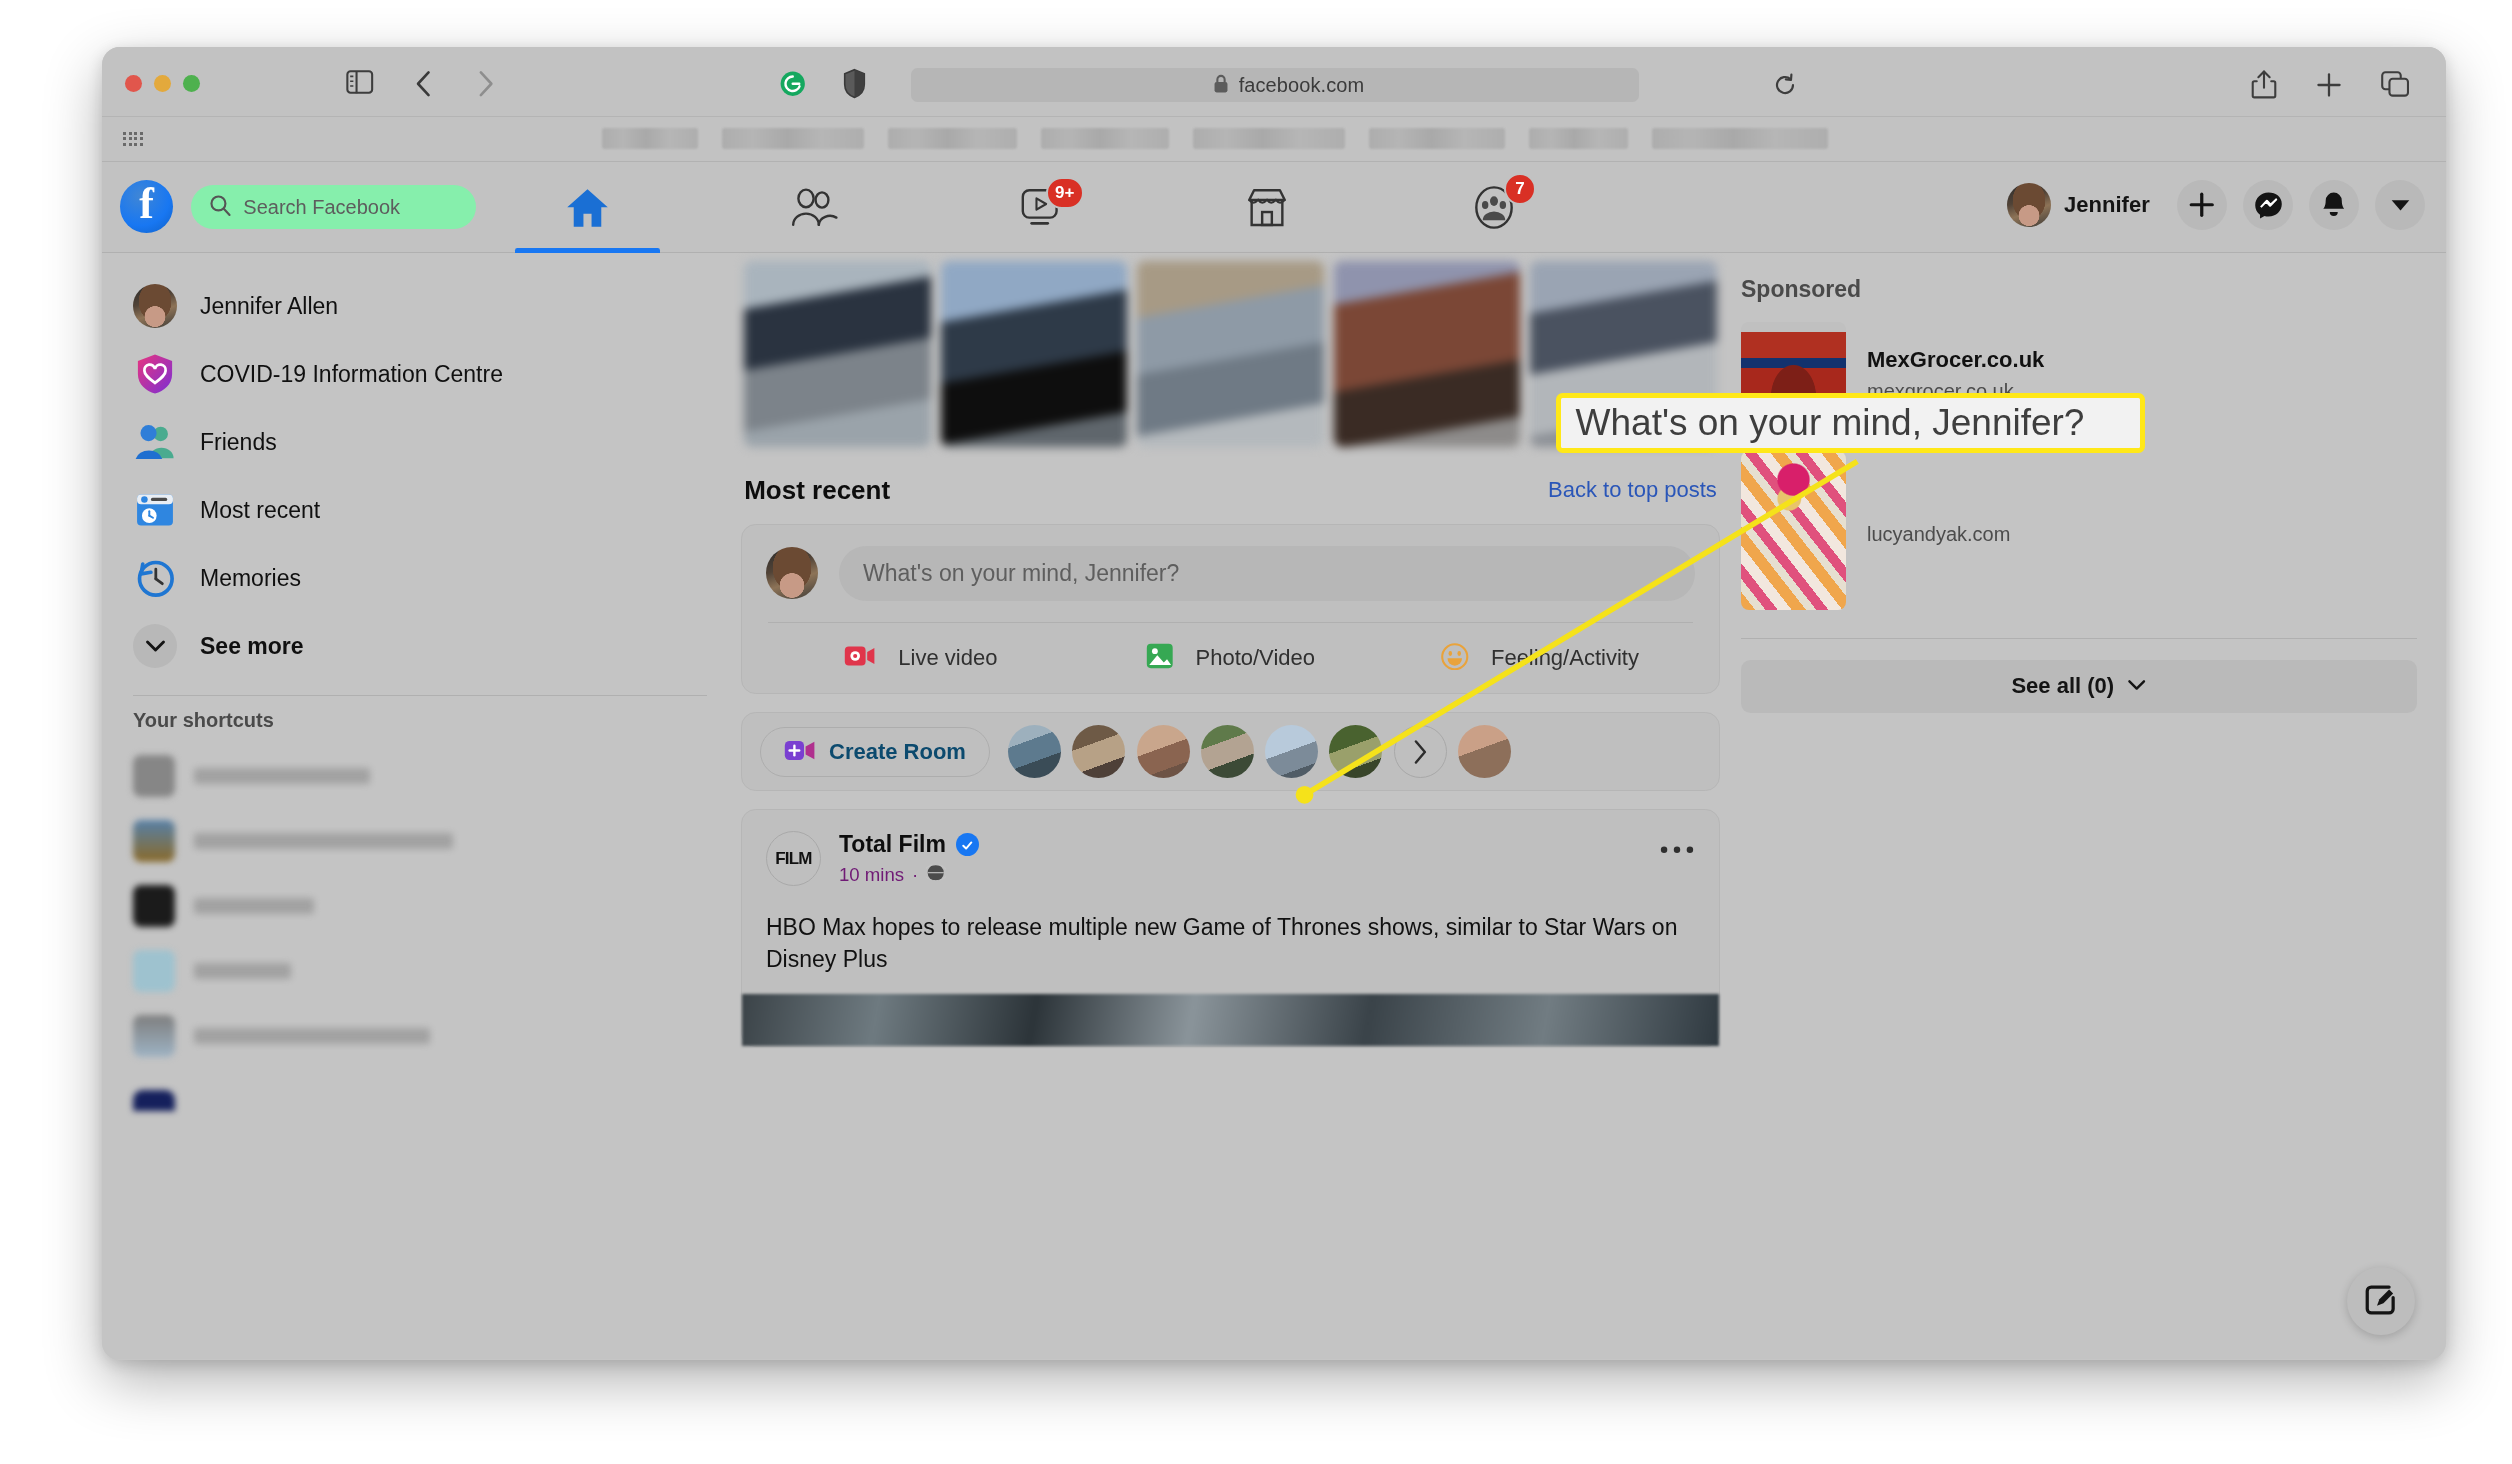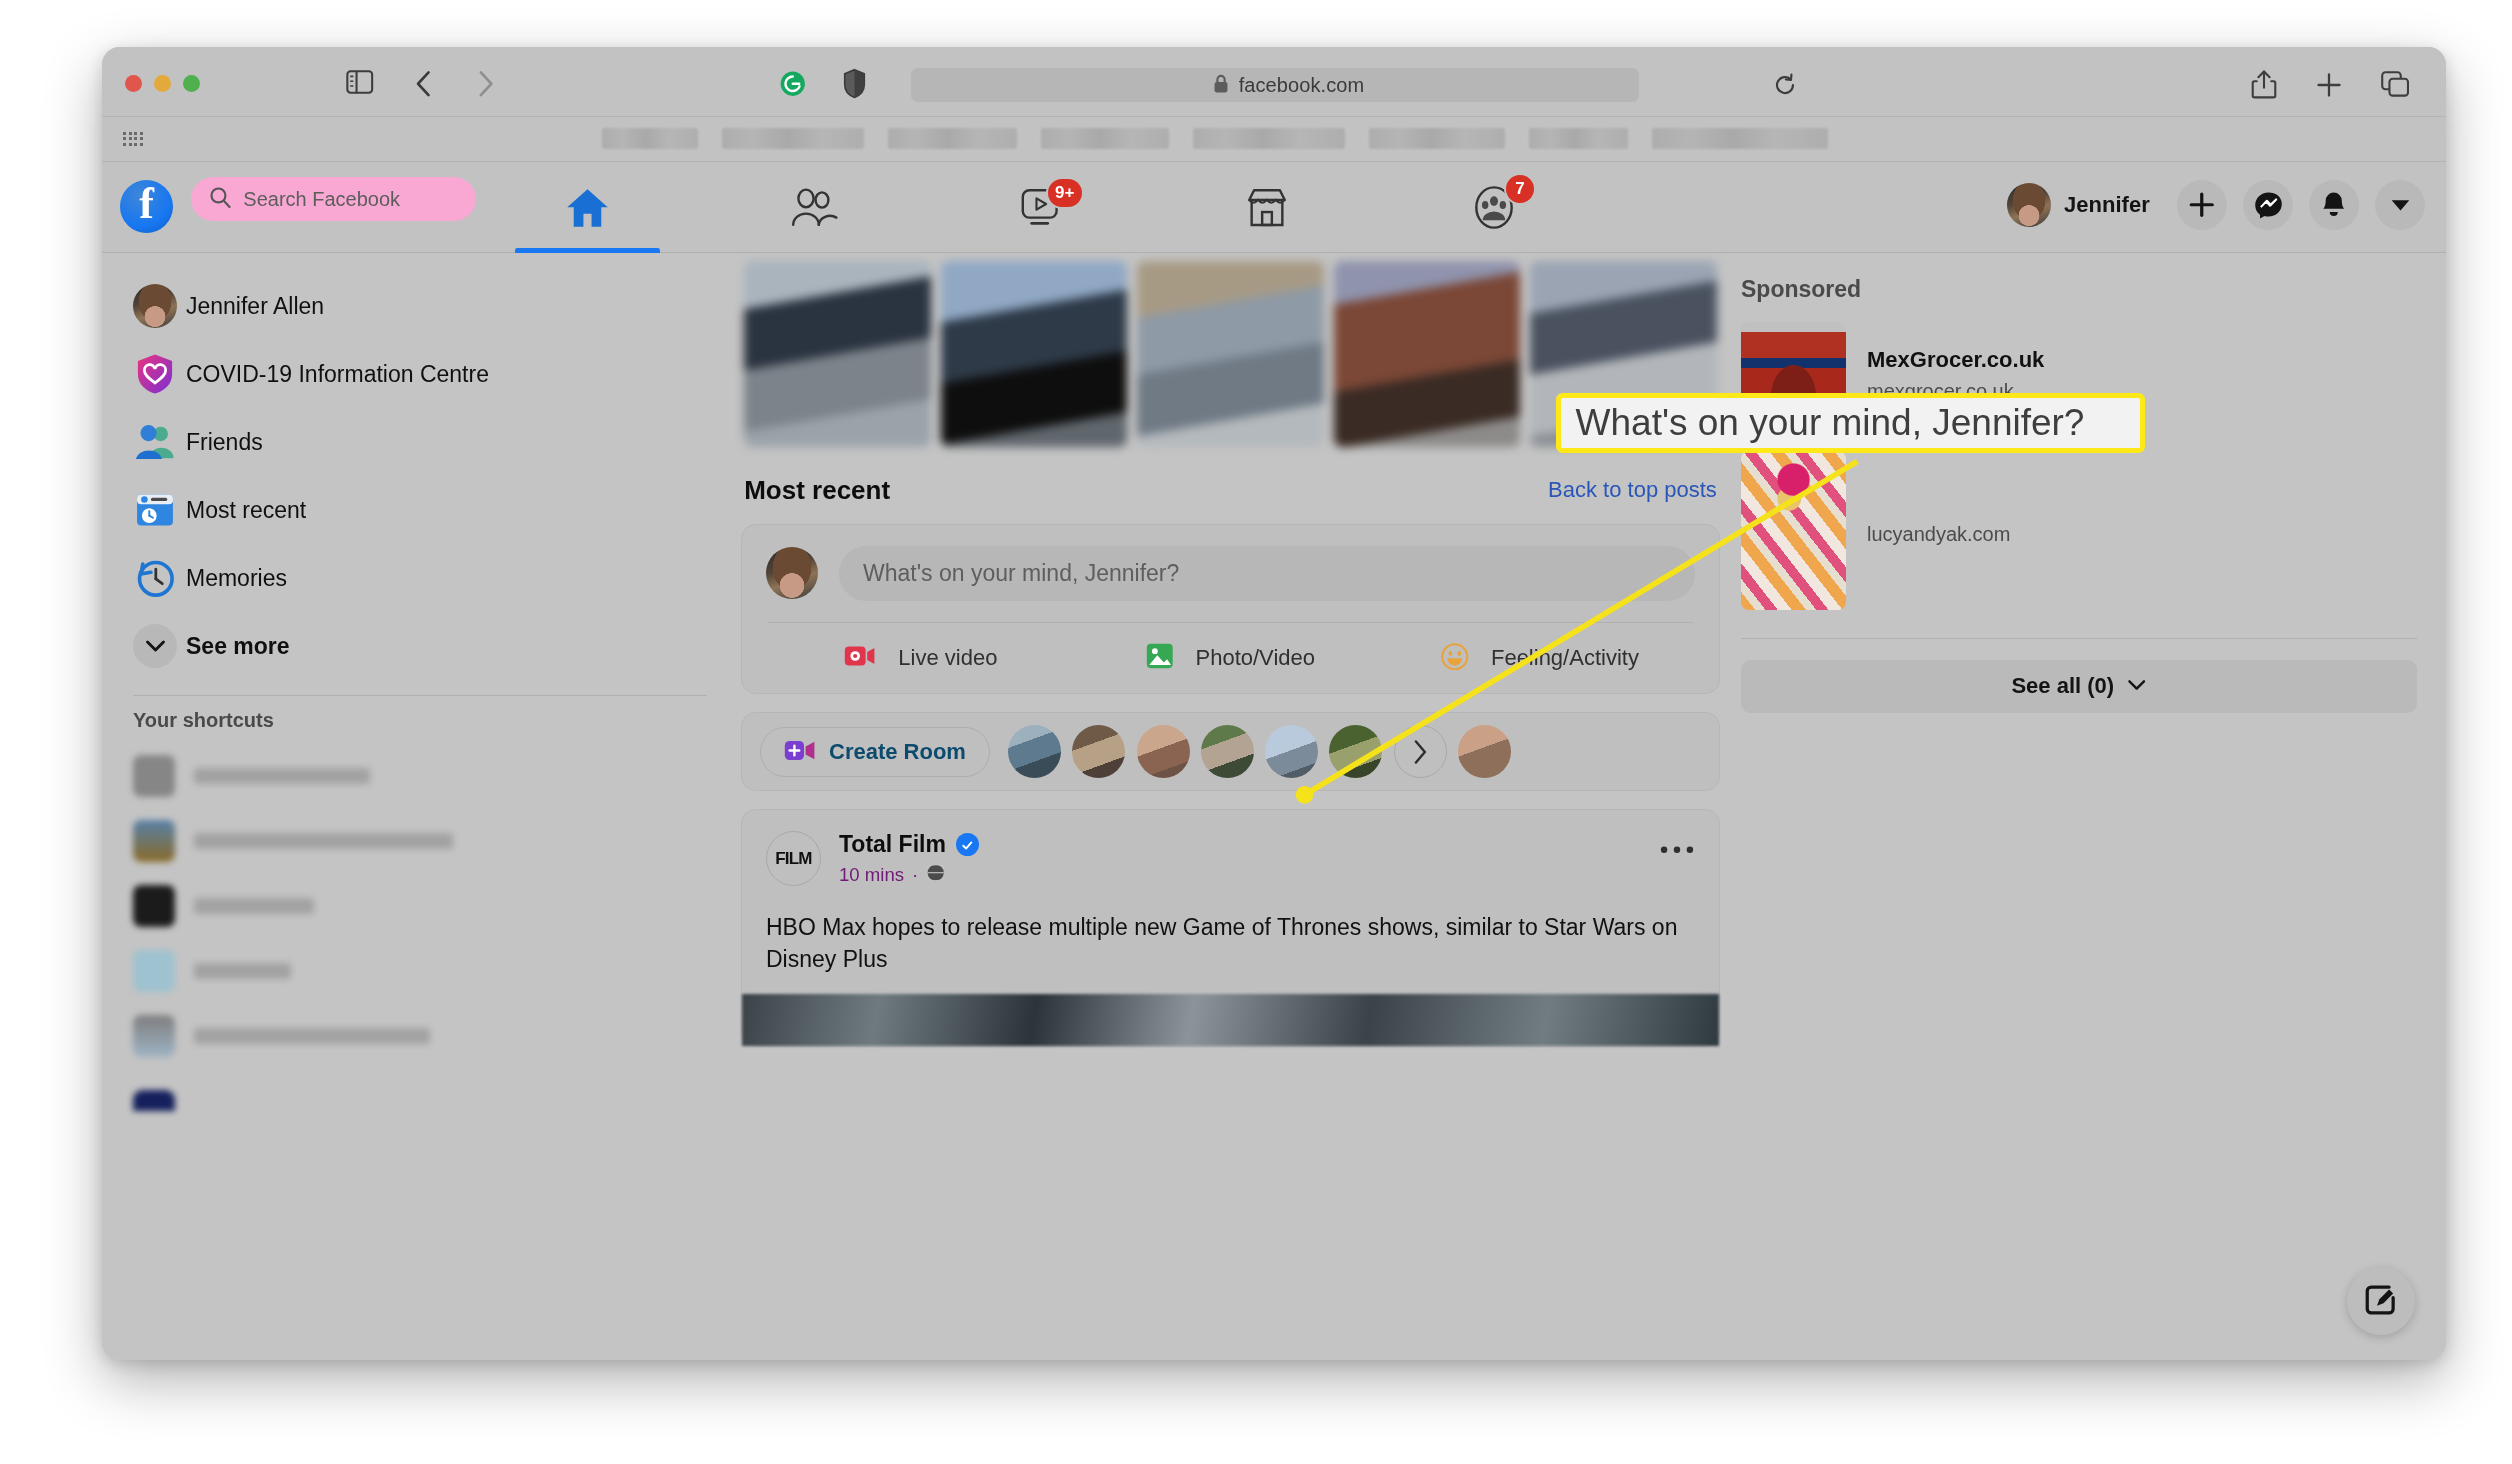--- a/index.html
+++ b/index.html
@@ -79,22 +79,22 @@
     display: flex; align-items: center;
   }
   .fb-logo {
     position: absolute; left: 18px; top: 18px; width: 53px; height: 53px; border-radius: 50%;
     background: radial-gradient(circle at 38% 30%, #3f86d6, #1877f2 60%, #0f5fc4);
     display: flex; align-items: center; justify-content: center;
   }
   .fb-logo span { color: #fff; font-size: 44px; font-weight: bold; font-family: "Liberation Serif", serif; line-height: 1; margin-top: -4.9px; }
 
   .fb-search {
-    position: absolute; left: 89px; top: 15px; width: 285px; height: 44px;
-    background: #f9a8d4; border-radius: 22px; display: flex; align-items: center; padding-left: 18px; gap: 11.3px;
+    position: absolute; left: 89px; top: 23px; width: 285px; height: 44px;
+    background: #86efac; border-radius: 22px; display: flex; align-items: center; padding-left: 18px; gap: 11.3px;
   }
   .fb-search-text { font-size: 20px; color: #5d5d5d; }
 
   .fb-tabs { position: absolute; left: 372px; top: 0; width: 1133px; height: 91px; display: flex; align-items: center; }
   .fb-tab { flex: 1; height: 91px; position: relative; display: flex; align-items: center; justify-content: center; }
   .fb-tab.active::after {
     content: ""; position: absolute; left: 18%; right: 18%; bottom: 0; height: 4.9px; background: #1877f2; border-radius: 2.4px 2.4px 0 0;
   }
   .badge {
     position: absolute; background: #d93025; color: #fff; border-radius: 18px;
@@ -114,21 +114,21 @@
   }
   .circ-btn {
     width: 50px; height: 50px; border-radius: 50%; background: #b9b9b9;
     display: flex; align-items: center; justify-content: center;
   }
 
   
   .fbbody { position: relative; height: calc(100% - 91px); width: 100%; display: flex; }
 
   .left-col { width: 639px; padding: 19.4px 29px 0 18px; position: relative; }
-  .lrow { display: flex; align-items: center; gap: 9px; height: 68px; padding-left: 13px; }
+  .lrow { display: flex; align-items: center; gap: 23px; height: 68px; padding-left: 13px; }
   .lrow-label { font-size: 23px; color: #101010; }
   .lrow .ico { width: 44px; height: 44px; flex: 0 0 44px; border-radius: 8px; display: flex; align-items: center; justify-content: center; }
   .chev-circle { width: 44px; height: 44px; border-radius: 50%; background: #b8b8b8; display: flex; align-items: center; justify-content: center; }
   .divider { height: 0.8px; background: #b0b0b0; margin: 14.6px 4.9px 13px 13px; }
   .section-title { font-size: 20px; font-weight: bold; color: #4a4a4a; padding-left: 13px; margin-bottom: 11.3px; margin-top: 8px; }
 
   .shortcut { display: flex; align-items: center; gap: 19.4px; height: 65px; padding-left: 13px; }
   .sc-thumb { width: 42px; height: 42px; border-radius: 8px; filter: blur(3.2px); }
   .sc-line { height: 16px; border-radius: 3.2px; background: #9c9c9c; filter: blur(3.6px); opacity: .85; }
 

